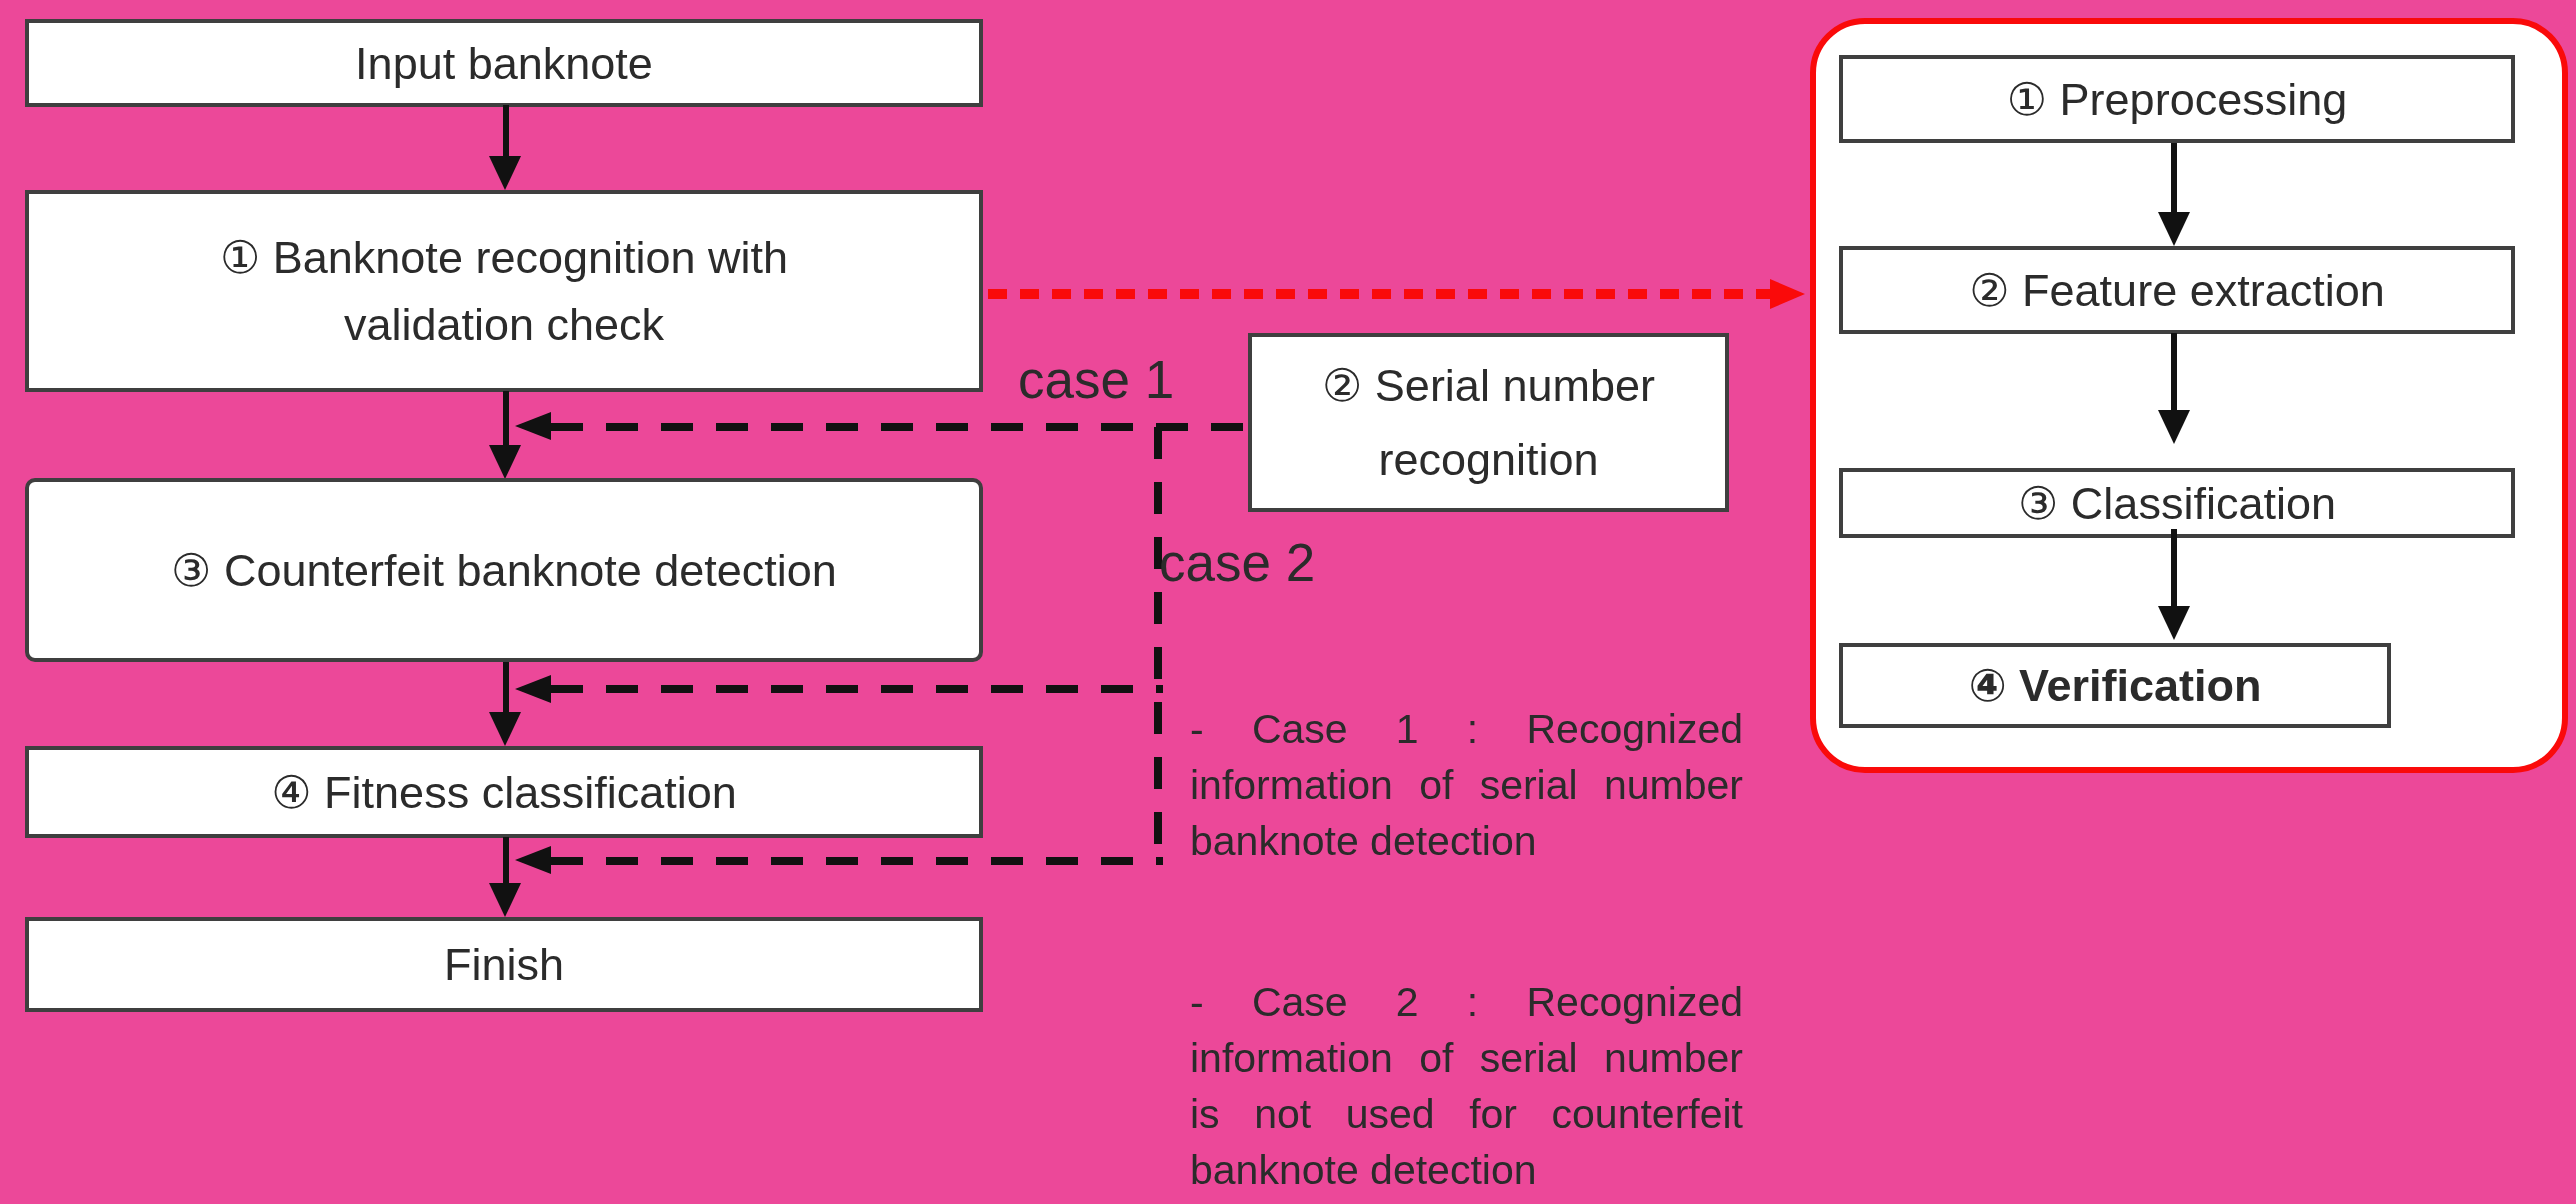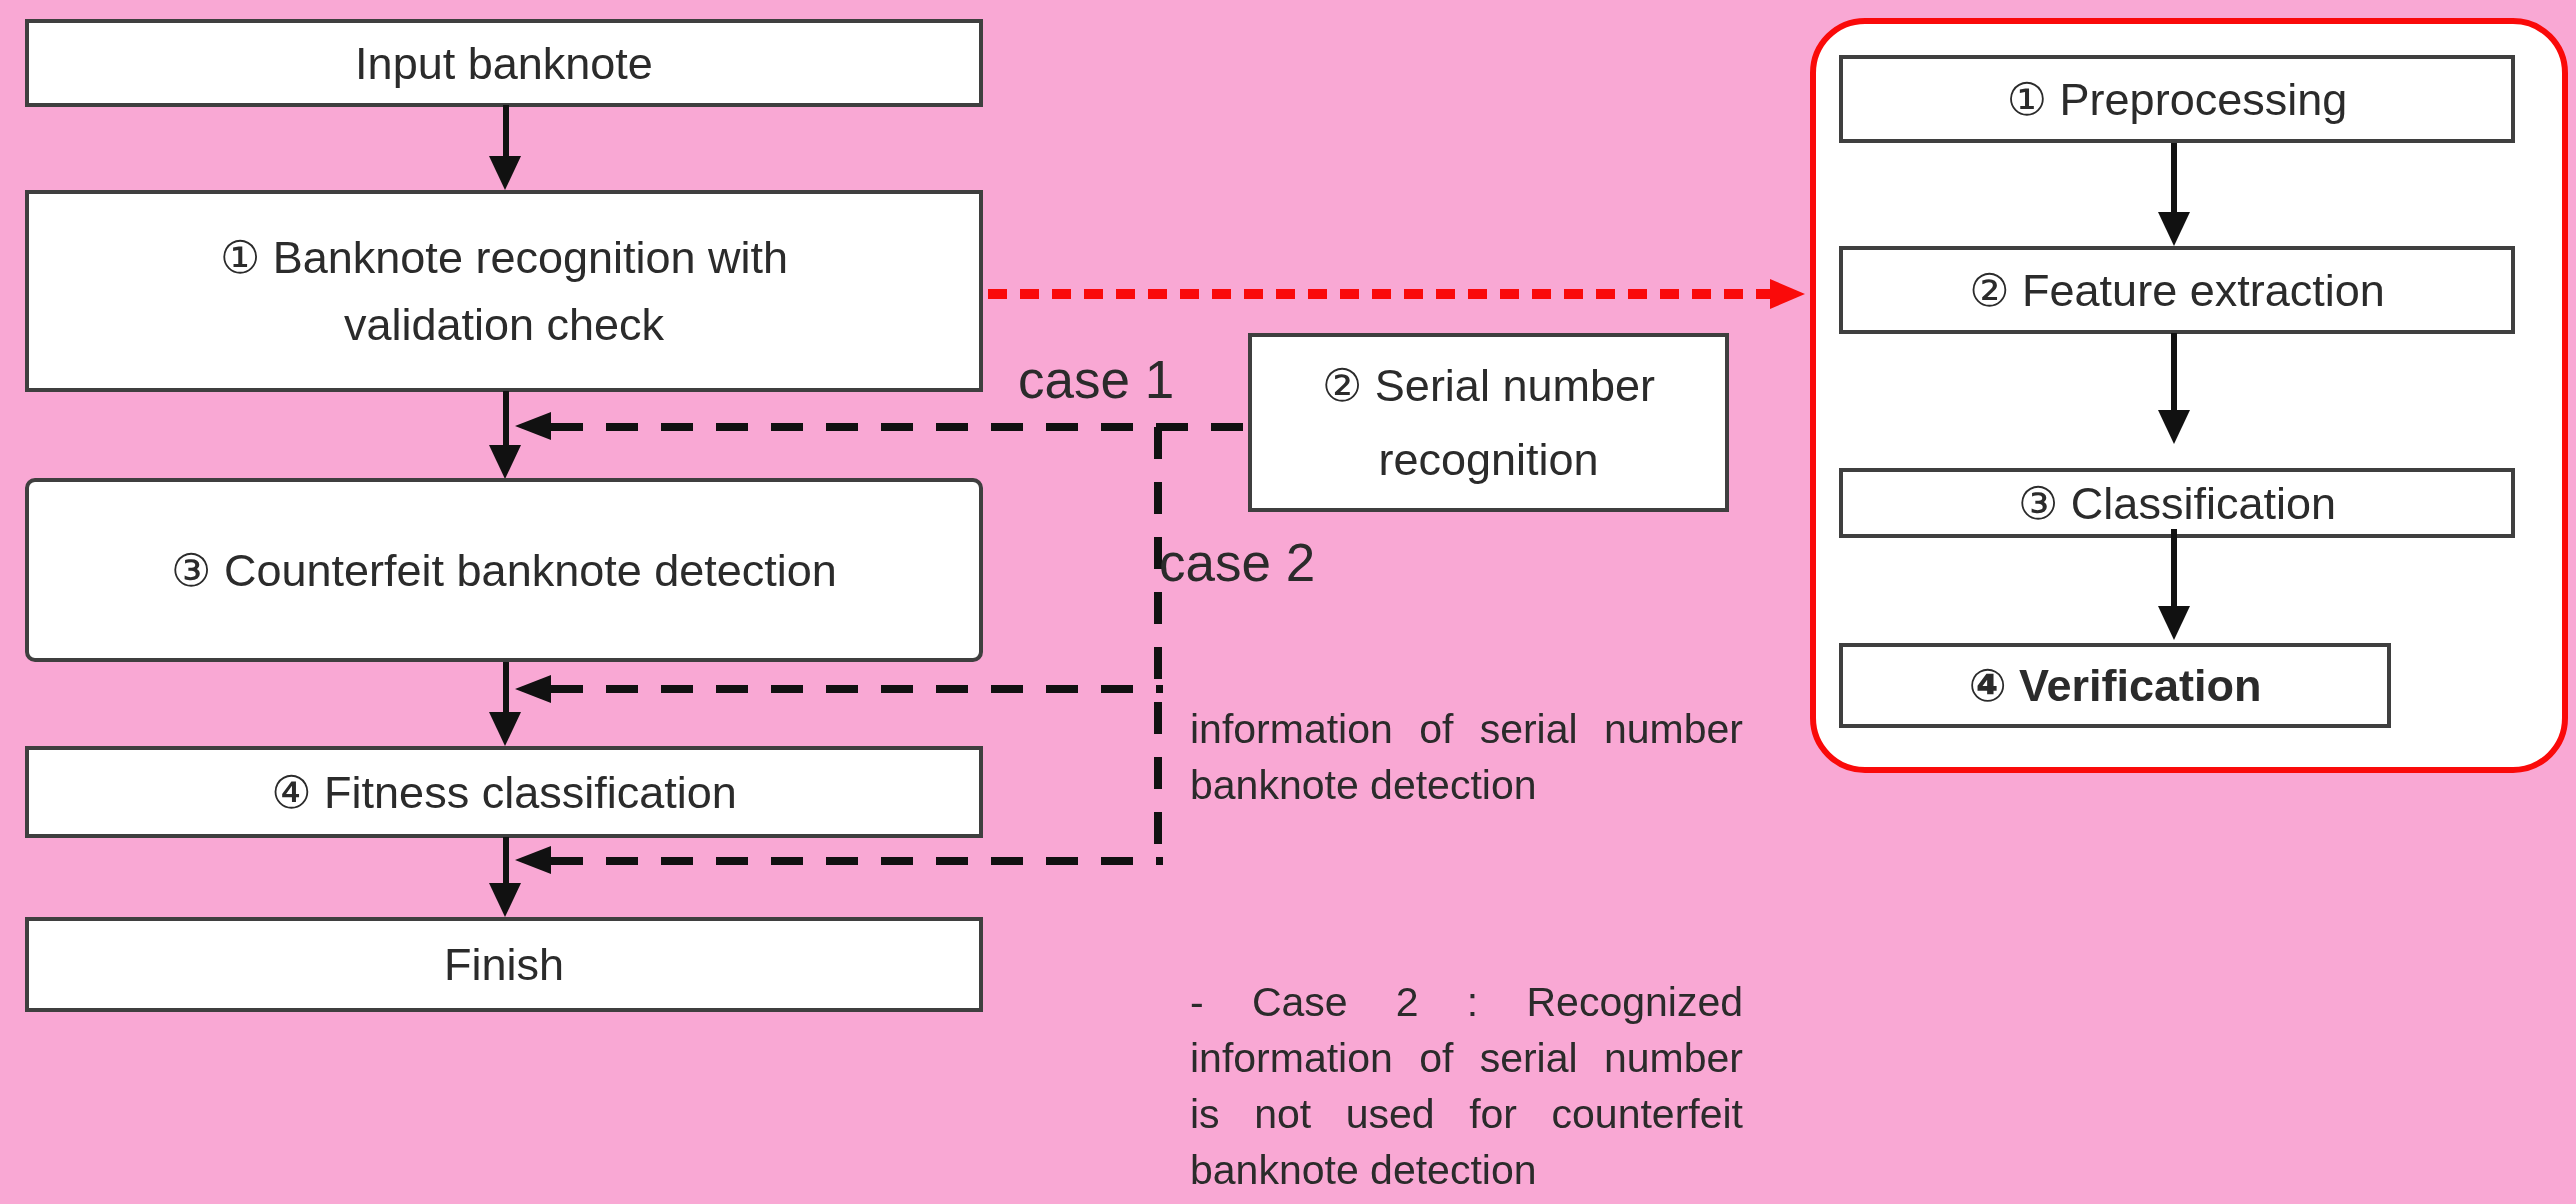--- a/index.html
+++ b/index.html
@@ -1,19 +1,19 @@
 <!DOCTYPE html>
 <html style="--accent-red: #fa0a0a; --border-color: #3f3f3f; --line-color: #111111; --text-color: #2b2b2b;font-size:11.2px"><head>
 <meta charset="utf-8">
 <style>
   html,body{margin:0;padding:0;background:#ffffff;}
   .canvas{
     position:relative;
     width:2576px;height:1205px;
-    background:#f9a8d4;
+    background:#ec4899;
     font-family:"Liberation Sans","DejaVu Sans",sans-serif;
     color:var(--text-color,#2b2b2b);
     overflow:hidden;
   }
   .fbox{
     position:absolute;
     box-sizing:border-box;
     background:#ffffff;
     border:4.2px solid var(--border-color,#3f3f3f);
     display:flex;
@@ -134,20 +134,21 @@
 
   <div class="fbox serialbox" style="left:1248px;top:333px;width:481px;height:179px;">
     <span>② Serial number</span>
     <span>recognition</span>
   </div>
 
   <div class="red-dash" style="left:988px;top:289px;width:783px;"></div>
   <div class="red-head-right" style="left:1770px;top:279px;"></div>
 
   <div class="note" style="left:1190px;top:701px;">
+    <div class="jl">- Case 1 : Recognized</div>
     <div class="jl">information of serial number</div>
     <div class="ll">banknote detection</div>
   </div>
 
   <div class="note" style="left:1190px;top:974px;">
     <div class="jl">- Case 2 : Recognized</div>
     <div class="jl">information of serial number</div>
     <div class="jl">is not used for counterfeit</div>
     <div class="ll">banknote detection</div>
   </div>

